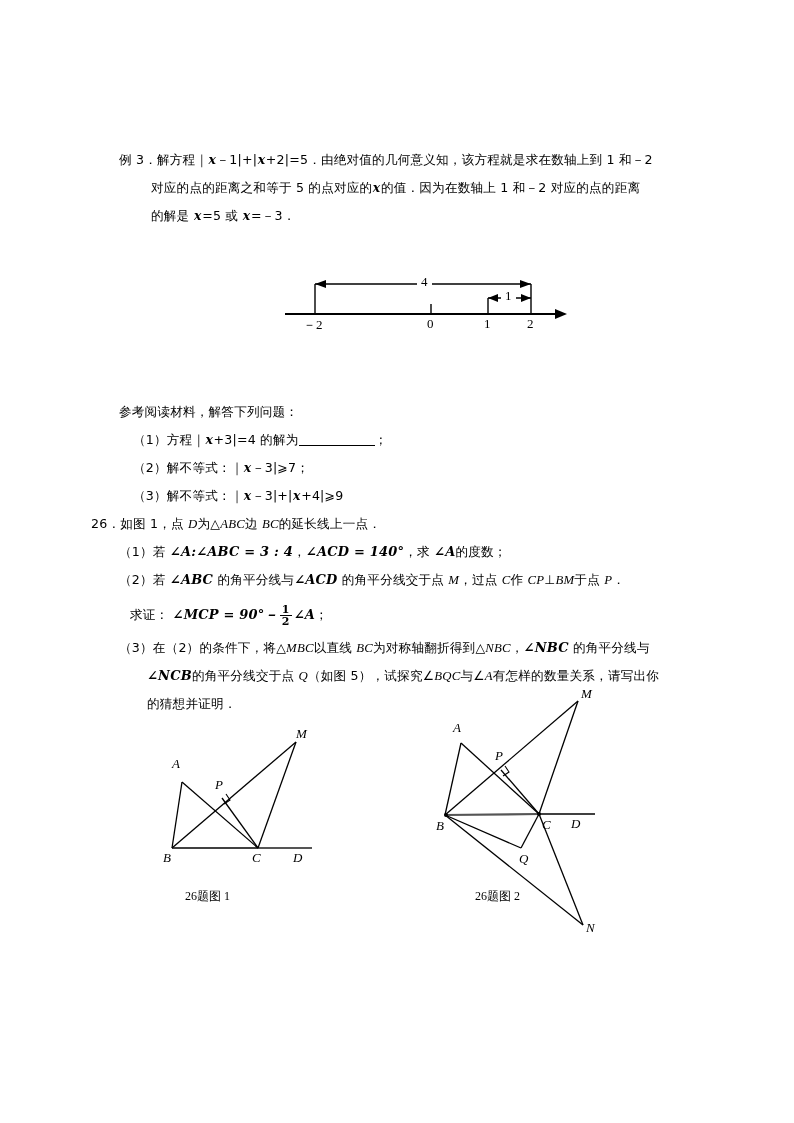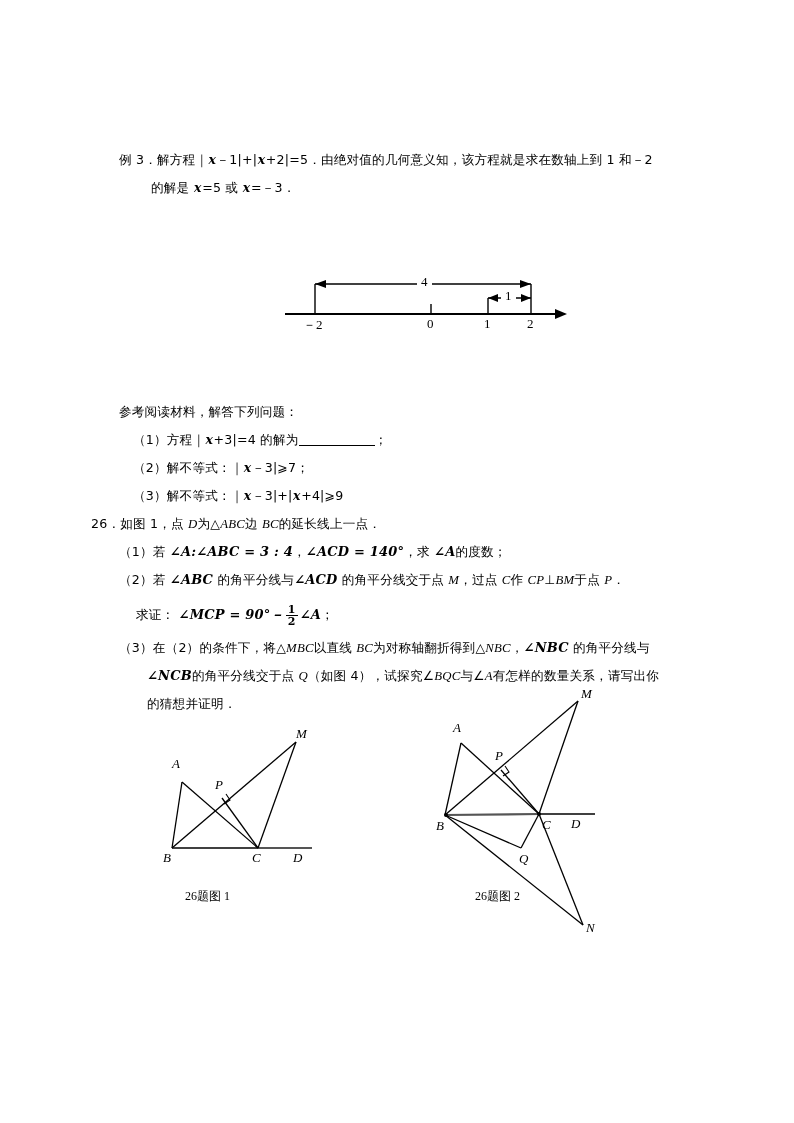--- a/index.html
+++ b/index.html
@@ -110,20 +110,21 @@
     white-space: nowrap;
   }
 </style>
 </head>
 <body>
 
 <div class="page">
 
   <div class="para cn" style="left:119px; top:146px; width:600px;">
     <div class="line" id="ex-l0"><span>例 3．解方程｜</span><span class="mv">x</span><span>－1|+|</span><span class="mv">x</span><span>+2|=5．由绝对值的几何意义知，该方程就是求在数轴上到 1 和－2</span></div>
+    <div class="line" id="ex-l1" style="padding-left:32px;"><span>对应的点的距离之和等于 5 的点对应的</span><span class="mv">x</span><span>的值．因为在数轴上 1 和－2 对应的点的距离</span></div>
     <div class="line" id="ex-l4" style="padding-left:32px;"><span>的解是 </span><span class="mv">x</span><span>=5 或 </span><span class="mv">x</span><span>=－3．</span></div>
   </div>
 
   <div class="numline" style="left:285px; top:278px; width:290px; height:56px;">
     <svg width="290" height="56" viewBox="0 0 290 56">
 
       <line x1="0" y1="36" x2="270" y2="36" stroke="#000" stroke-width="2.2"></line>
       <polygon points="270,31 282,36 270,41" fill="#000"></polygon>
 
       <line x1="30" y1="36" x2="30" y2="6" stroke="#000" stroke-width="1.4"></line>
@@ -161,30 +162,30 @@
   </div>
 
   <div class="para cn" style="left:119px; top:538px; width:640px;">
     <div class="line" id="p26-p1"><span>（1）若 </span><span class="mib">∠A</span><span class="mib">:</span><span class="mib">∠ABC</span><span class="mib"> = 3 : 4</span><span>，</span><span class="mib">∠ACD = 140°</span><span>，求 </span><span class="mib">∠A</span><span>的度数；</span></div>
   </div>
 
   <div class="para cn" style="left:119px; top:566px; width:660px;">
     <div class="line" id="p26-p2"><span>（2）若 </span><span class="mib">∠ABC</span><span> 的角平分线与</span><span class="mib">∠ACD</span><span> 的角平分线交于点 </span><span class="mi">M</span><span>，过点 </span><span class="mi">C</span><span>作 </span><span class="mi">CP</span><span>⊥</span><span class="mi">BM</span><span>于点 </span><span class="mi">P</span><span>．</span></div>
   </div>
 
-  <div class="para cn" style="left:136px; top:598px; width:640px; line-height:34px;">
+  <div class="para cn" style="left:130px; top:598px; width:640px; line-height:34px;">
     <div class="line">
       <span>求证：</span>
       <span class="mib">∠MCP = 90°</span><span class="mib">－</span><span class="frac"><span class="num">1</span><span class="den">2</span></span><span class="mib">∠A</span><span>；</span>
     </div>
   </div>
 
   <div class="para cn" style="left:119px; top:634px; width:680px;">
     <div class="line" id="p26-p3a"><span>（3）在（2）的条件下，将△</span><span class="mi">MBC</span><span>以直线 </span><span class="mi">BC</span><span>为对称轴翻折得到△</span><span class="mi">NBC</span><span>，</span><span class="mib">∠NBC</span><span> 的角平分线与</span></div>
-    <div class="line" id="p26-p3b" style="padding-left:28px;"><span class="mib">∠NCB</span><span>的角平分线交于点 </span><span class="mi">Q</span><span>（如图 4），试探究∠</span><span class="mi">BQC</span><span>与∠</span><span class="mi">A</span><span>有怎样的数量关系，请写出你</span></div>
+    <div class="line" id="p26-p3b" style="padding-left:28px;"><span class="mib">∠NCB</span><span>的角平分线交于点 </span><span class="mi">Q</span><span>（如图 5），试探究∠</span><span class="mi">BQC</span><span>与∠</span><span class="mi">A</span><span>有怎样的数量关系，请写出你</span></div>
     <div class="line" id="p26-p3c" style="padding-left:28px;"><span>的猜想并证明．</span></div>
   </div>
 
   <div class="figure" style="left:160px; top:720px; width:200px; height:200px;">
     <svg width="200" height="160" viewBox="0 0 200 160">
 
       <line x1="12" y1="128" x2="98" y2="128" stroke="#000" stroke-width="1.3"></line>
       <line x1="98" y1="128" x2="152" y2="128" stroke="#555" stroke-width="2.2"></line>
 
       <line x1="22" y1="62" x2="12" y2="128" stroke="#000" stroke-width="1.3"></line>

